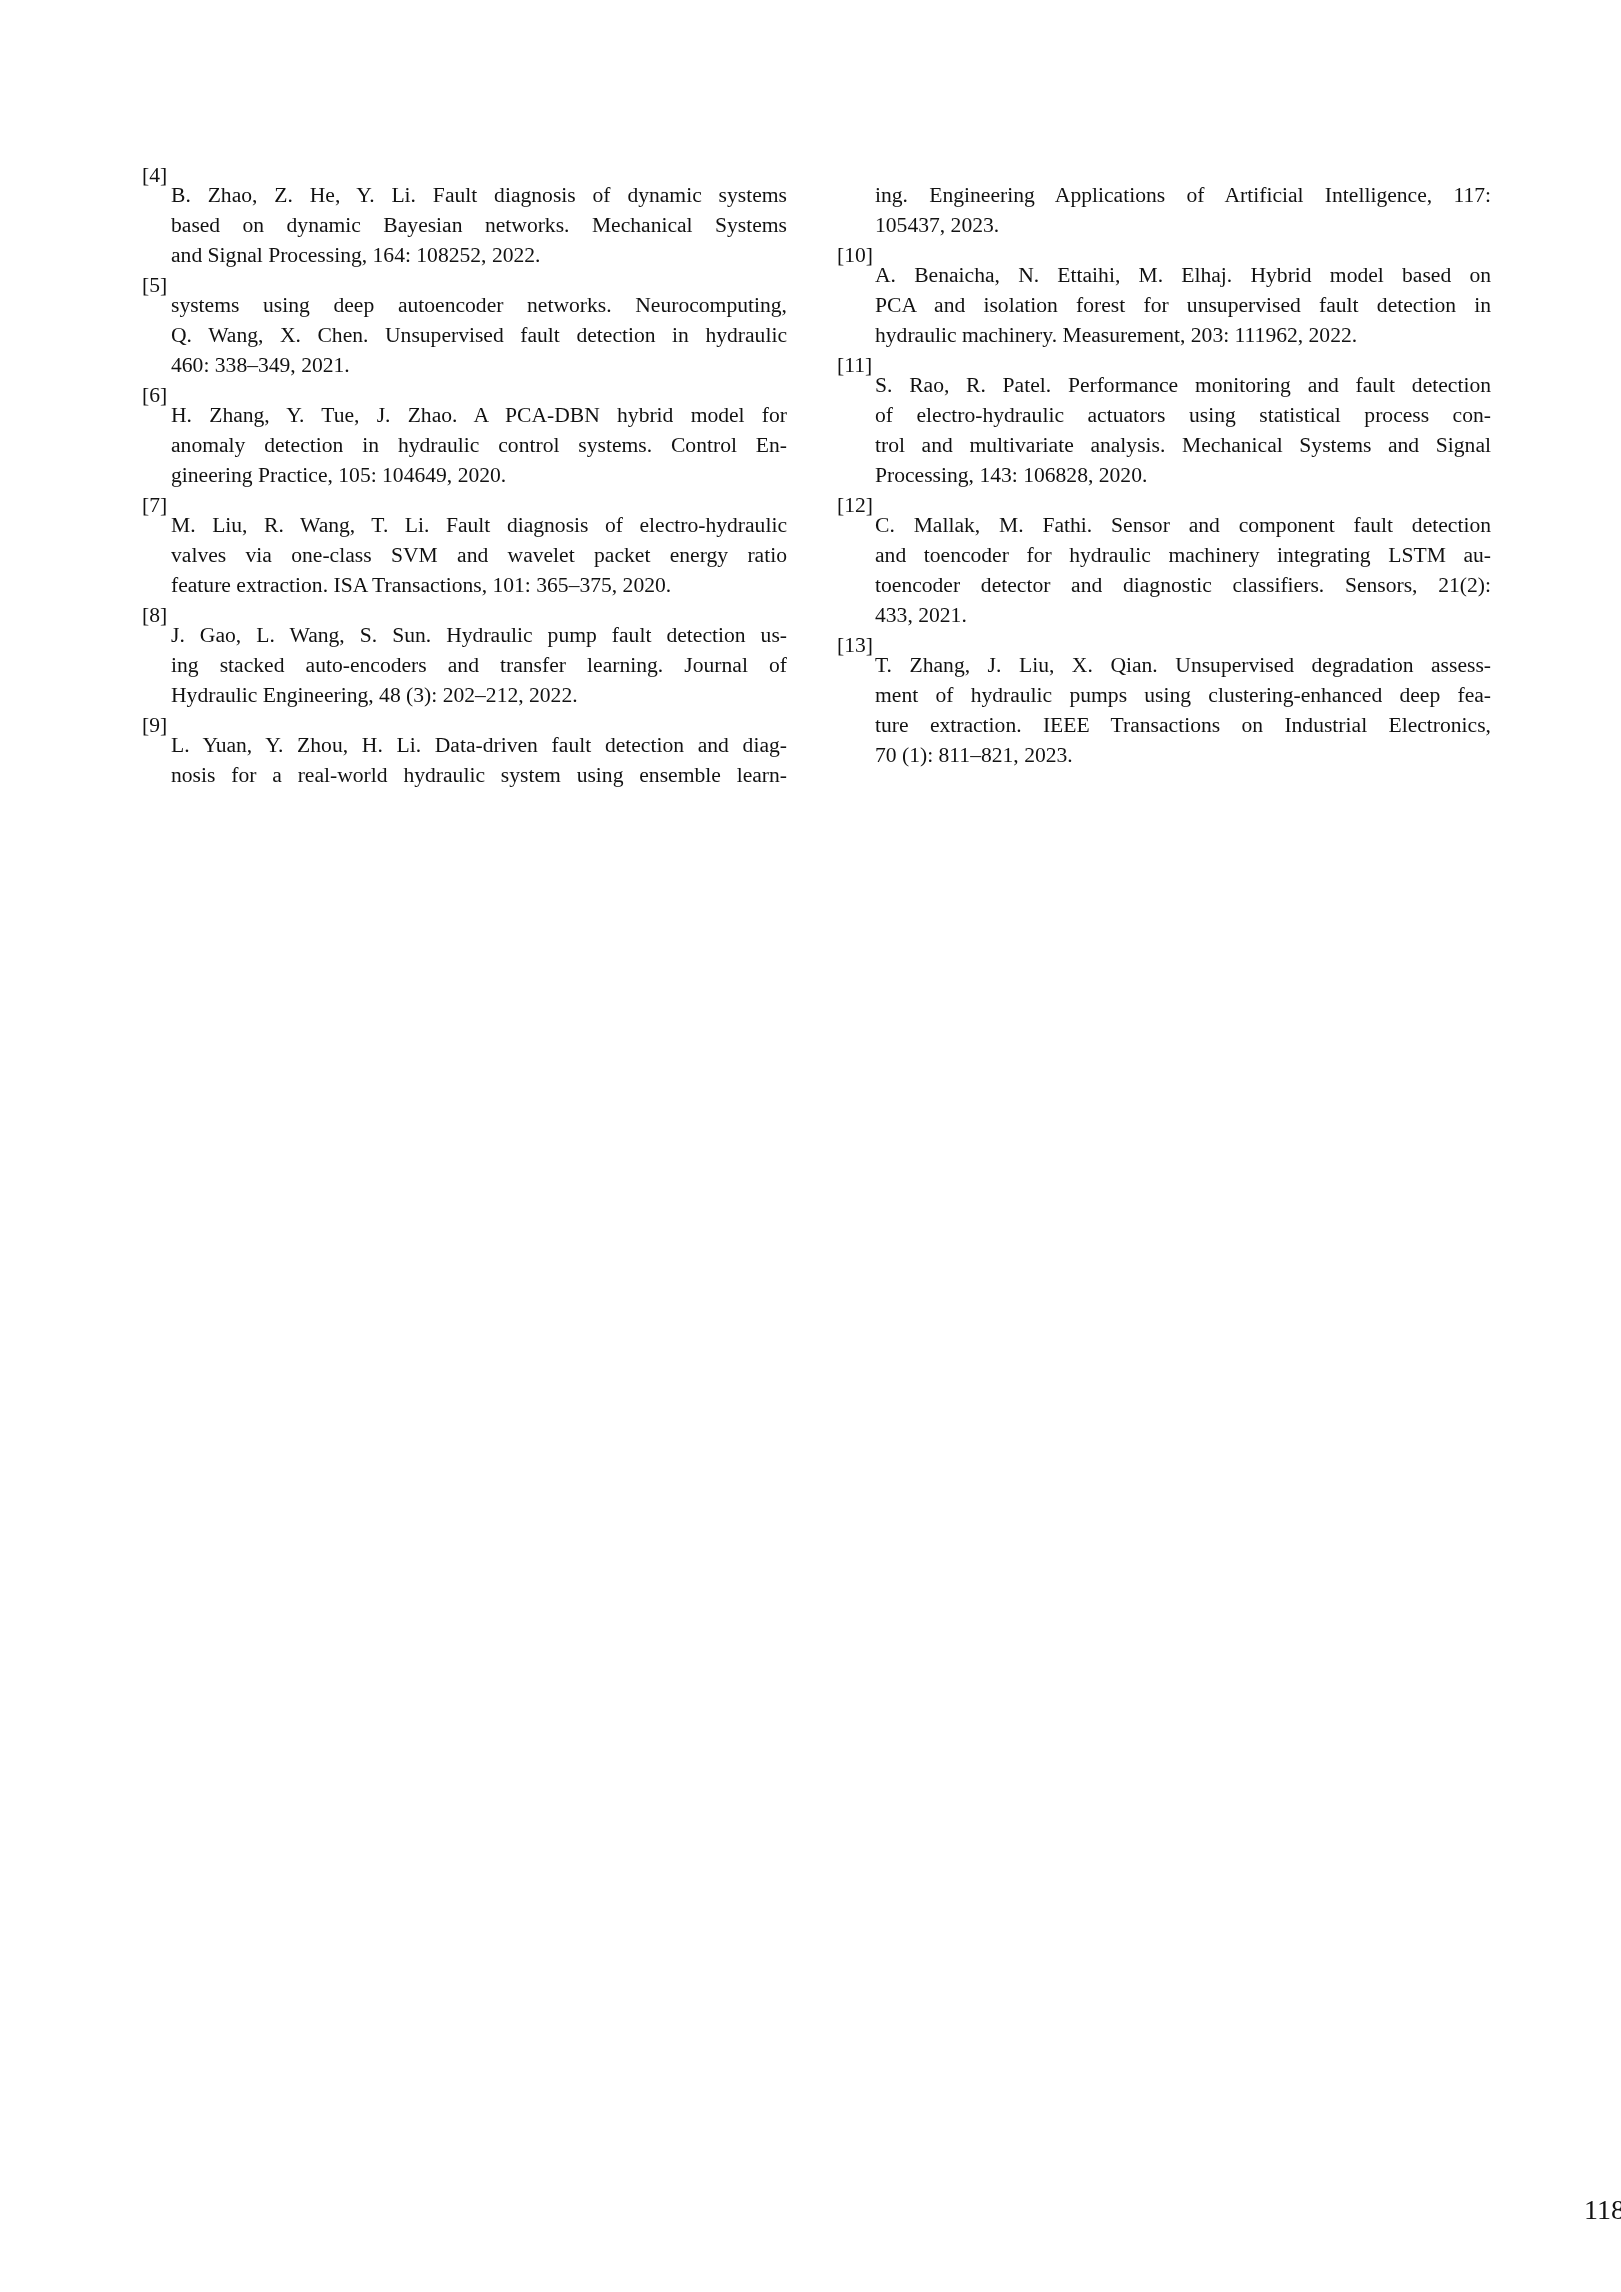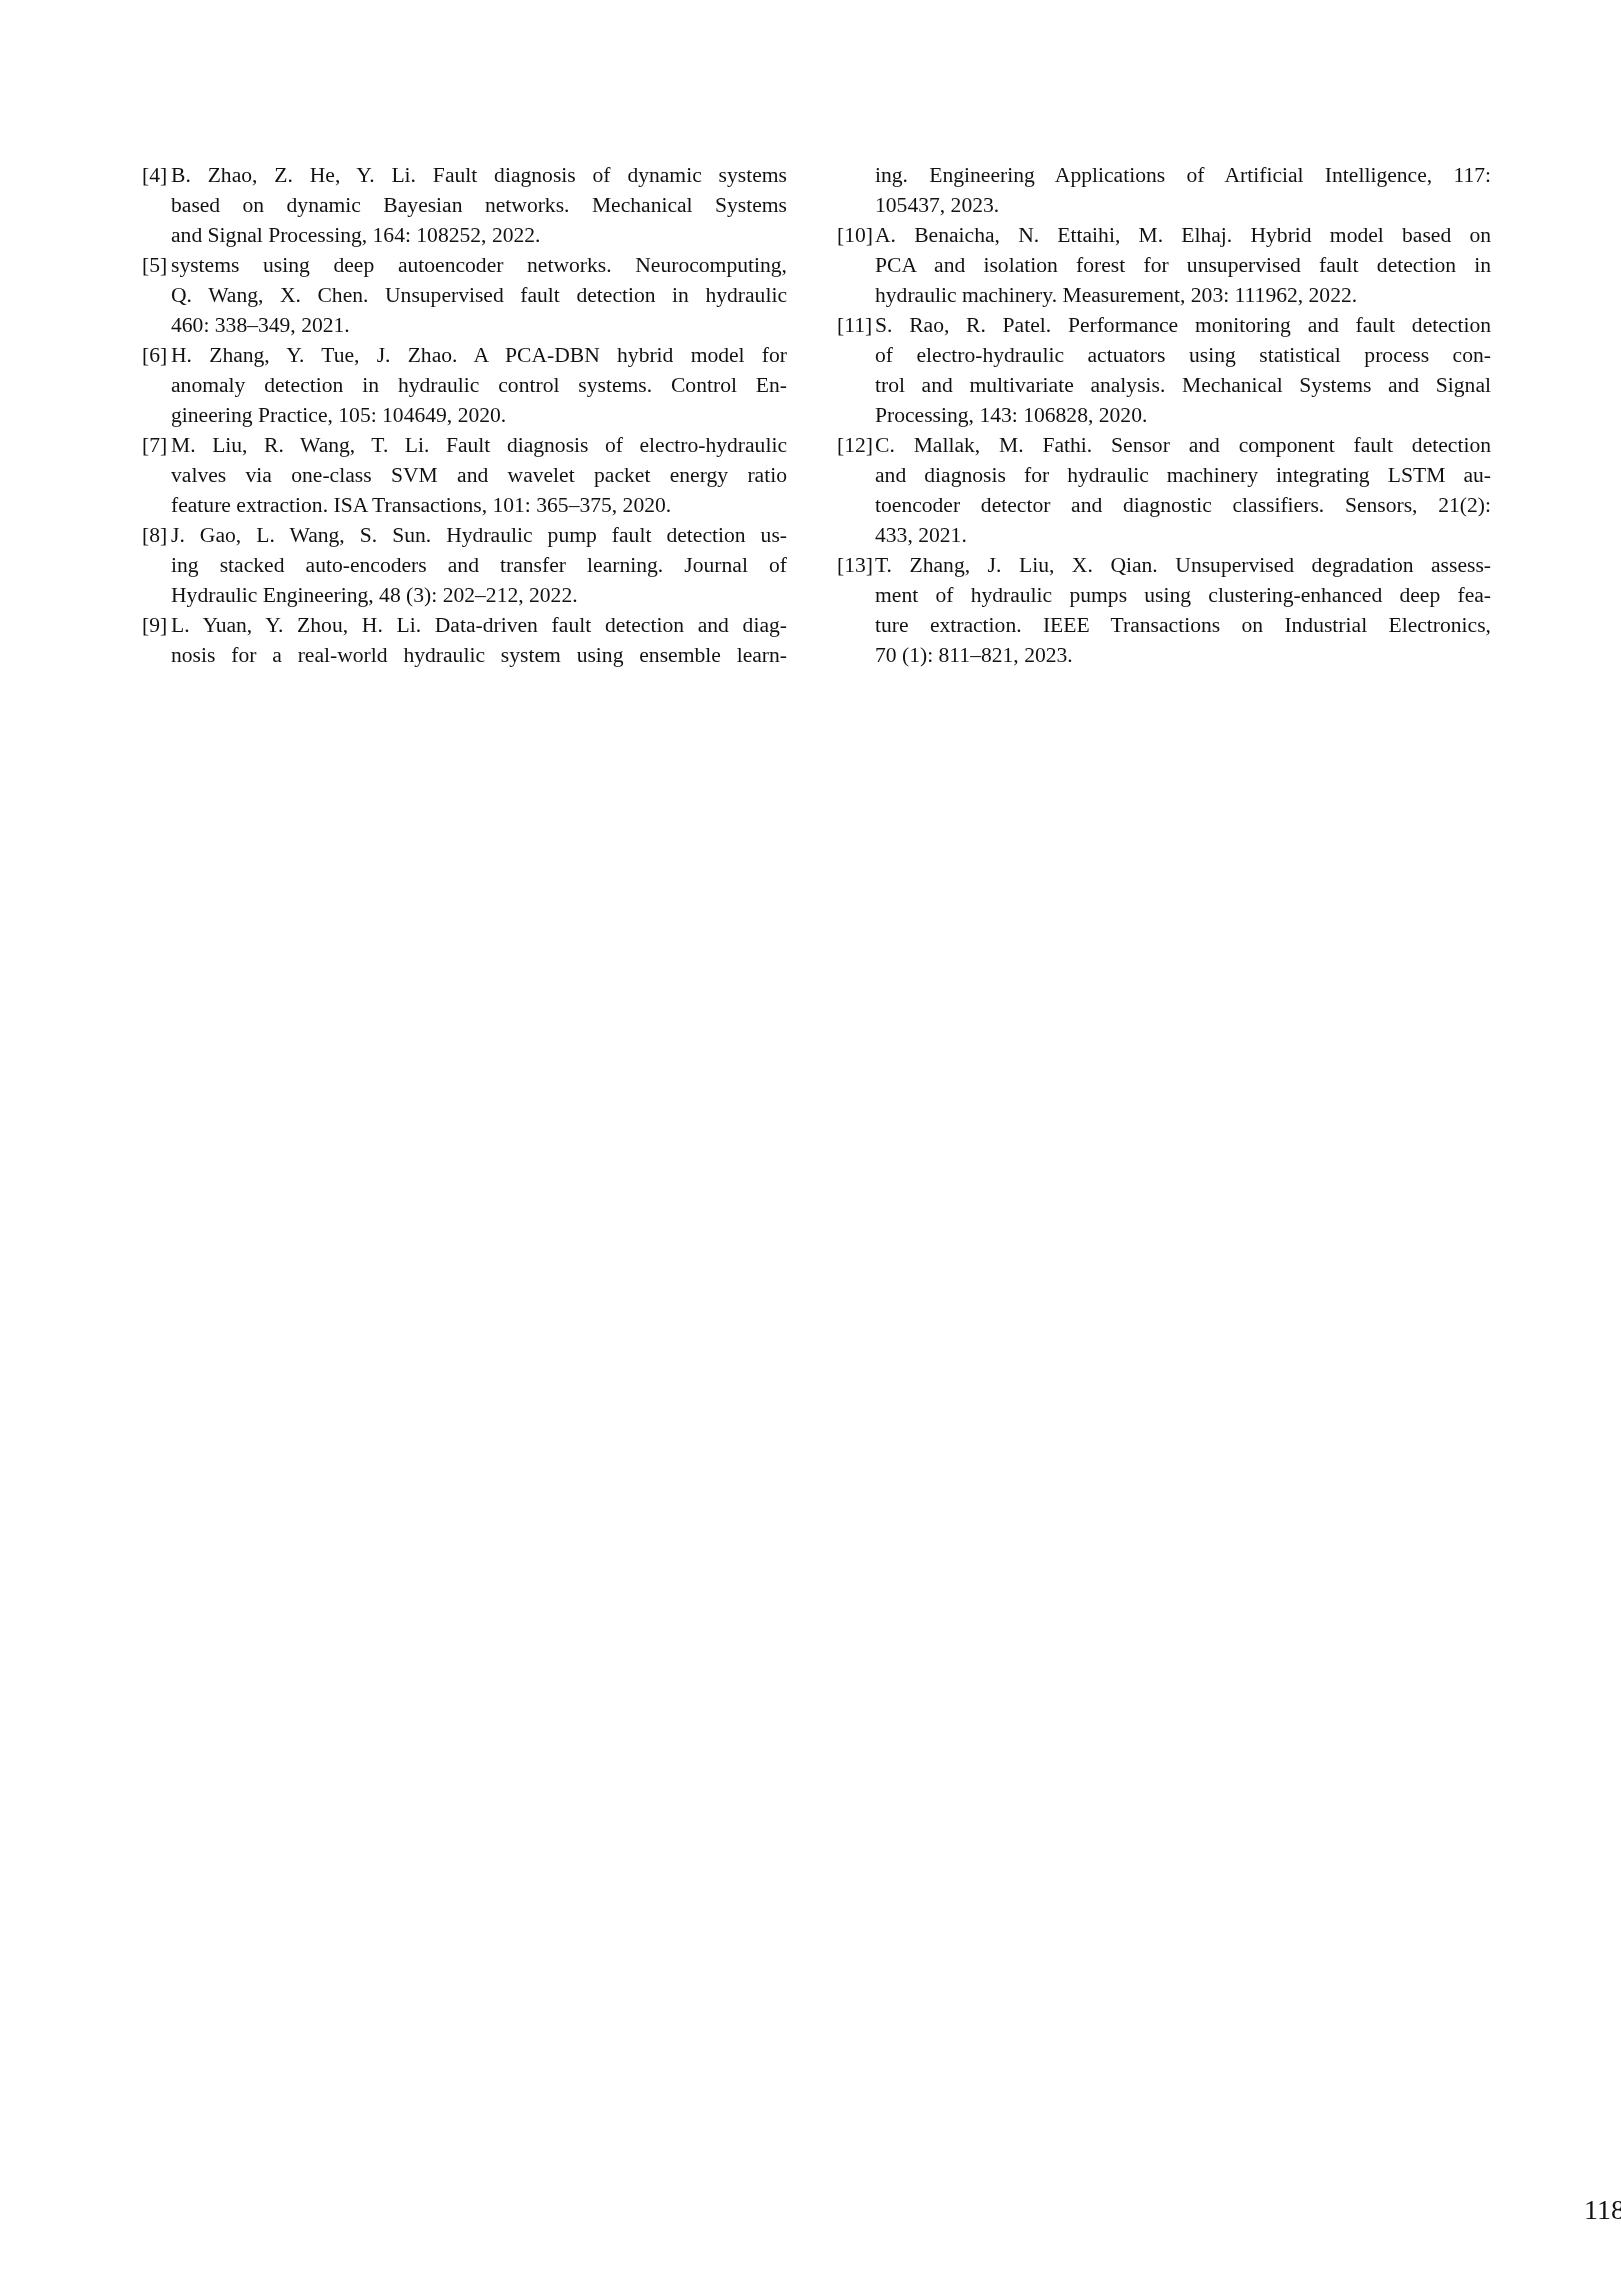--- a/index.html
+++ b/index.html
@@ -17,21 +17,21 @@
     top: 160px;
     font-size: 21.6px;
     line-height: 30px;
   }
   .col-left  { left: 142px; width: 645px; }
   .col-right { left: 837px; width: 654px; }
   .ref { display: flex; }
   .ref-label { flex: 0 0 auto; }
   .col-left  .ref-label { width: 29px; }
   .col-right .ref-label { width: 38px; font-family: Liberation Serif, serif; }
-  .ref-body { flex: 1 1 auto; min-width: 0; }
+  .ref-body { flex: 1 1 auto; min-width: 0; margin-top: 20px; }
   .ref-line {
     text-align: justify;
     text-align-last: justify;
   }
   .ref-line.final { text-align-last: left; }
   .it { }
   .page-number {
     position: absolute;
     top: 2196px;
     left: 4px; width: 100%;
@@ -115,21 +115,21 @@
           <div class="ref-line"><span class="">S. Rao, R. Patel. Performance monitoring and fault detection</span></div>
           <div class="ref-line"><span class="">of electro-hydraulic actuators using statistical process con-</span></div>
           <div class="ref-line"><span class="">trol and multivariate analysis. </span><span class="it">Mechanical Systems and Signal</span></div>
           <div class="ref-line final"><span class="it">Processing</span><span class="">, 143: 106828, 2020.</span></div>
         </div>
       </div>
       <div class="ref">
         <span class="ref-label">[12]</span>
         <div class="ref-body">
           <div class="ref-line"><span class="">C. Mallak, M. Fathi. Sensor and component fault detection</span></div>
-          <div class="ref-line"><span class="">and diagnosis for hydraulic machinery integrating LSTM au-</span></div>
+          <div class="ref-line"><span class="">and toencoder for hydraulic machinery integrating LSTM au-</span></div>
           <div class="ref-line"><span class="">toencoder detector and diagnostic classifiers. </span><span class="it">Sensors</span><span class="">, 21(2):</span></div>
           <div class="ref-line final"><span class="">433, 2021.</span></div>
         </div>
       </div>
       <div class="ref">
         <span class="ref-label">[13]</span>
         <div class="ref-body">
           <div class="ref-line"><span class="">T. Zhang, J. Liu, X. Qian. Unsupervised degradation assess-</span></div>
           <div class="ref-line"><span class="">ment of hydraulic pumps using clustering-enhanced deep fea-</span></div>
           <div class="ref-line"><span class="">ture extraction. </span><span class="it">IEEE Transactions on Industrial Electronics</span><span class="">,</span></div>

